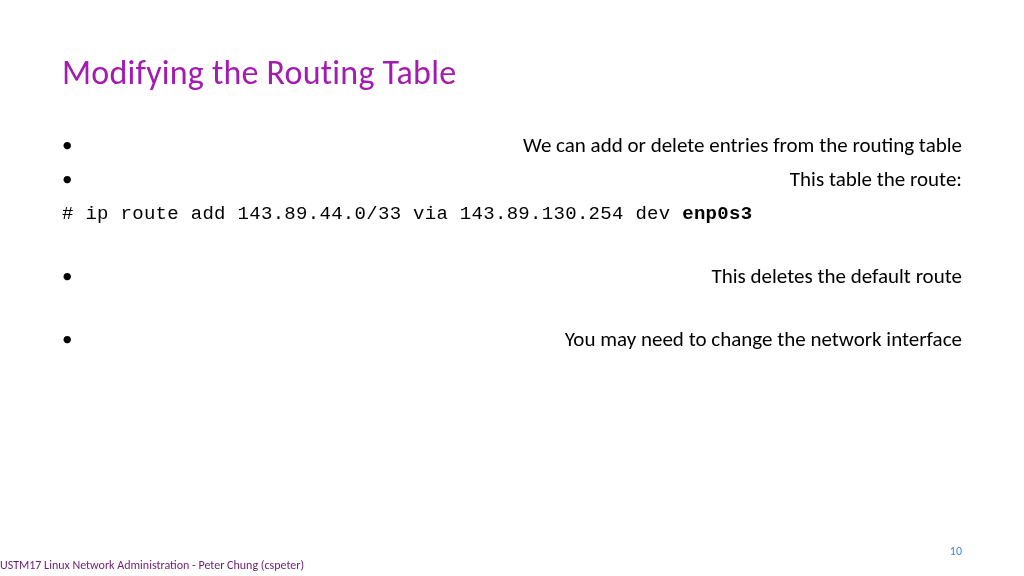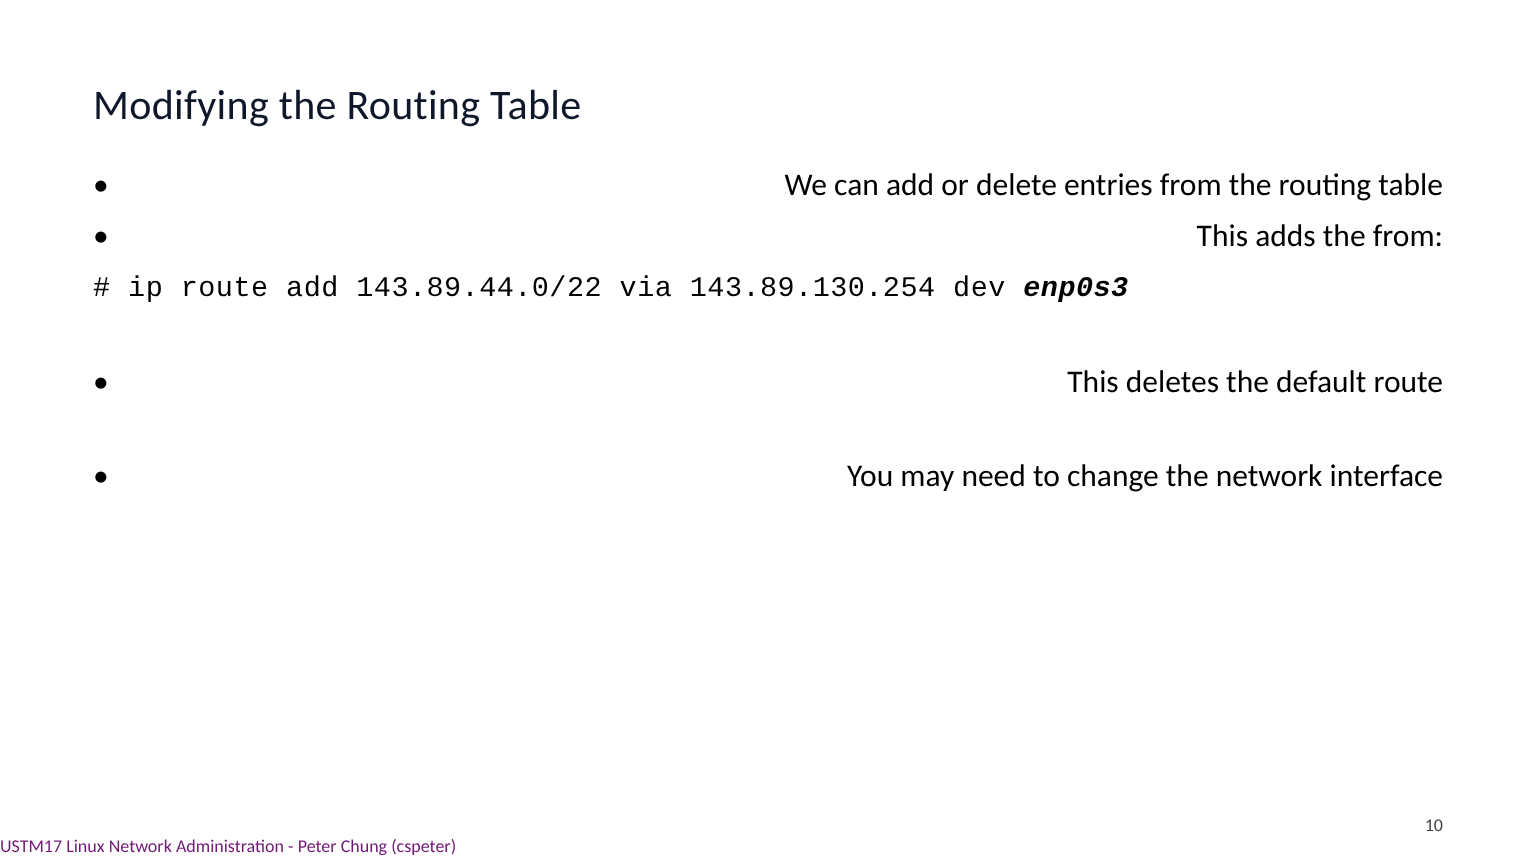--- a/index.html
+++ b/index.html
@@ -6,24 +6,24 @@
     body {
       width: 1024px;
       height: 576px;
       background: #ffffff;
       font-family: Calibri, "Segoe UI", Arial, sans-serif;
       color: #000000;
       position: relative;
       padding: 52px 62px 30px 62px;
     }
     .title {
-      font-size: 28px;
+      font-size: 34px;
       font-weight: 400;
-      color: #0f172a;
-      margin-bottom: 22px;
+      color: #a21caf;
+      margin-bottom: 38px;
       letter-spacing: 0.2px;
     }
     .content {
       font-size: 21px;
       line-height: 1.42;
     }
     .bullet-item {
       display: flex;
       margin-bottom: 4px;
     }
@@ -37,61 +37,60 @@
     }
     .code-line {
       font-family: "Courier New", Courier, monospace;
       font-size: 19px;
       margin-top: 6px;
       margin-bottom: 0;
       letter-spacing: 0.3px;
     }
     .code-bold {
       font-weight: bold;
-      font-style: italic;
     }
     .spacer-lg { height: 34px; }
     .spacer-md { height: 30px; }
     .footer {
       position: absolute;
       bottom: 4px;
       left: 0;
       right: 0;
       text-align: left;
       font-size: 12px;
       color: #701a75;
     }
     .page-number {
       position: absolute;
       bottom: 18px;
       right: 62px;
       font-size: 12px;
-      color: #404040;
+      color: #3b82f6;
     }
   </style>
 </head>
 <body>
 
 <div class="title">Modifying the Routing Table</div>
 
 <div class="content">
 
   <div class="bullet-item">
     <span class="bullet">•</span>
     <span class="bullet-text">We can add or delete entries from the routing table</span>
   </div>
 
   <div class="bullet-item">
     <span class="bullet">•</span>
     <span class="bullet-text">
-      <span>This adds the from:</span><br>
+      <span>This table the route:</span><br>
     </span>
   </div>
 
-  <div class="code-line"><span># ip route add 143.89.44.0/22 via 143.89.130.254 dev </span><span class="code-bold">enp0s3</span></div>
+  <div class="code-line"><span># ip route add 143.89.44.0/33 via 143.89.130.254 dev </span><span class="code-bold">enp0s3</span></div>
 
   <div class="spacer-lg"></div>
 
   <div class="bullet-item">
     <span class="bullet">•</span>
     <span class="bullet-text">This deletes the default route</span>
   </div>
 
 
   <div class="spacer-md"></div>

